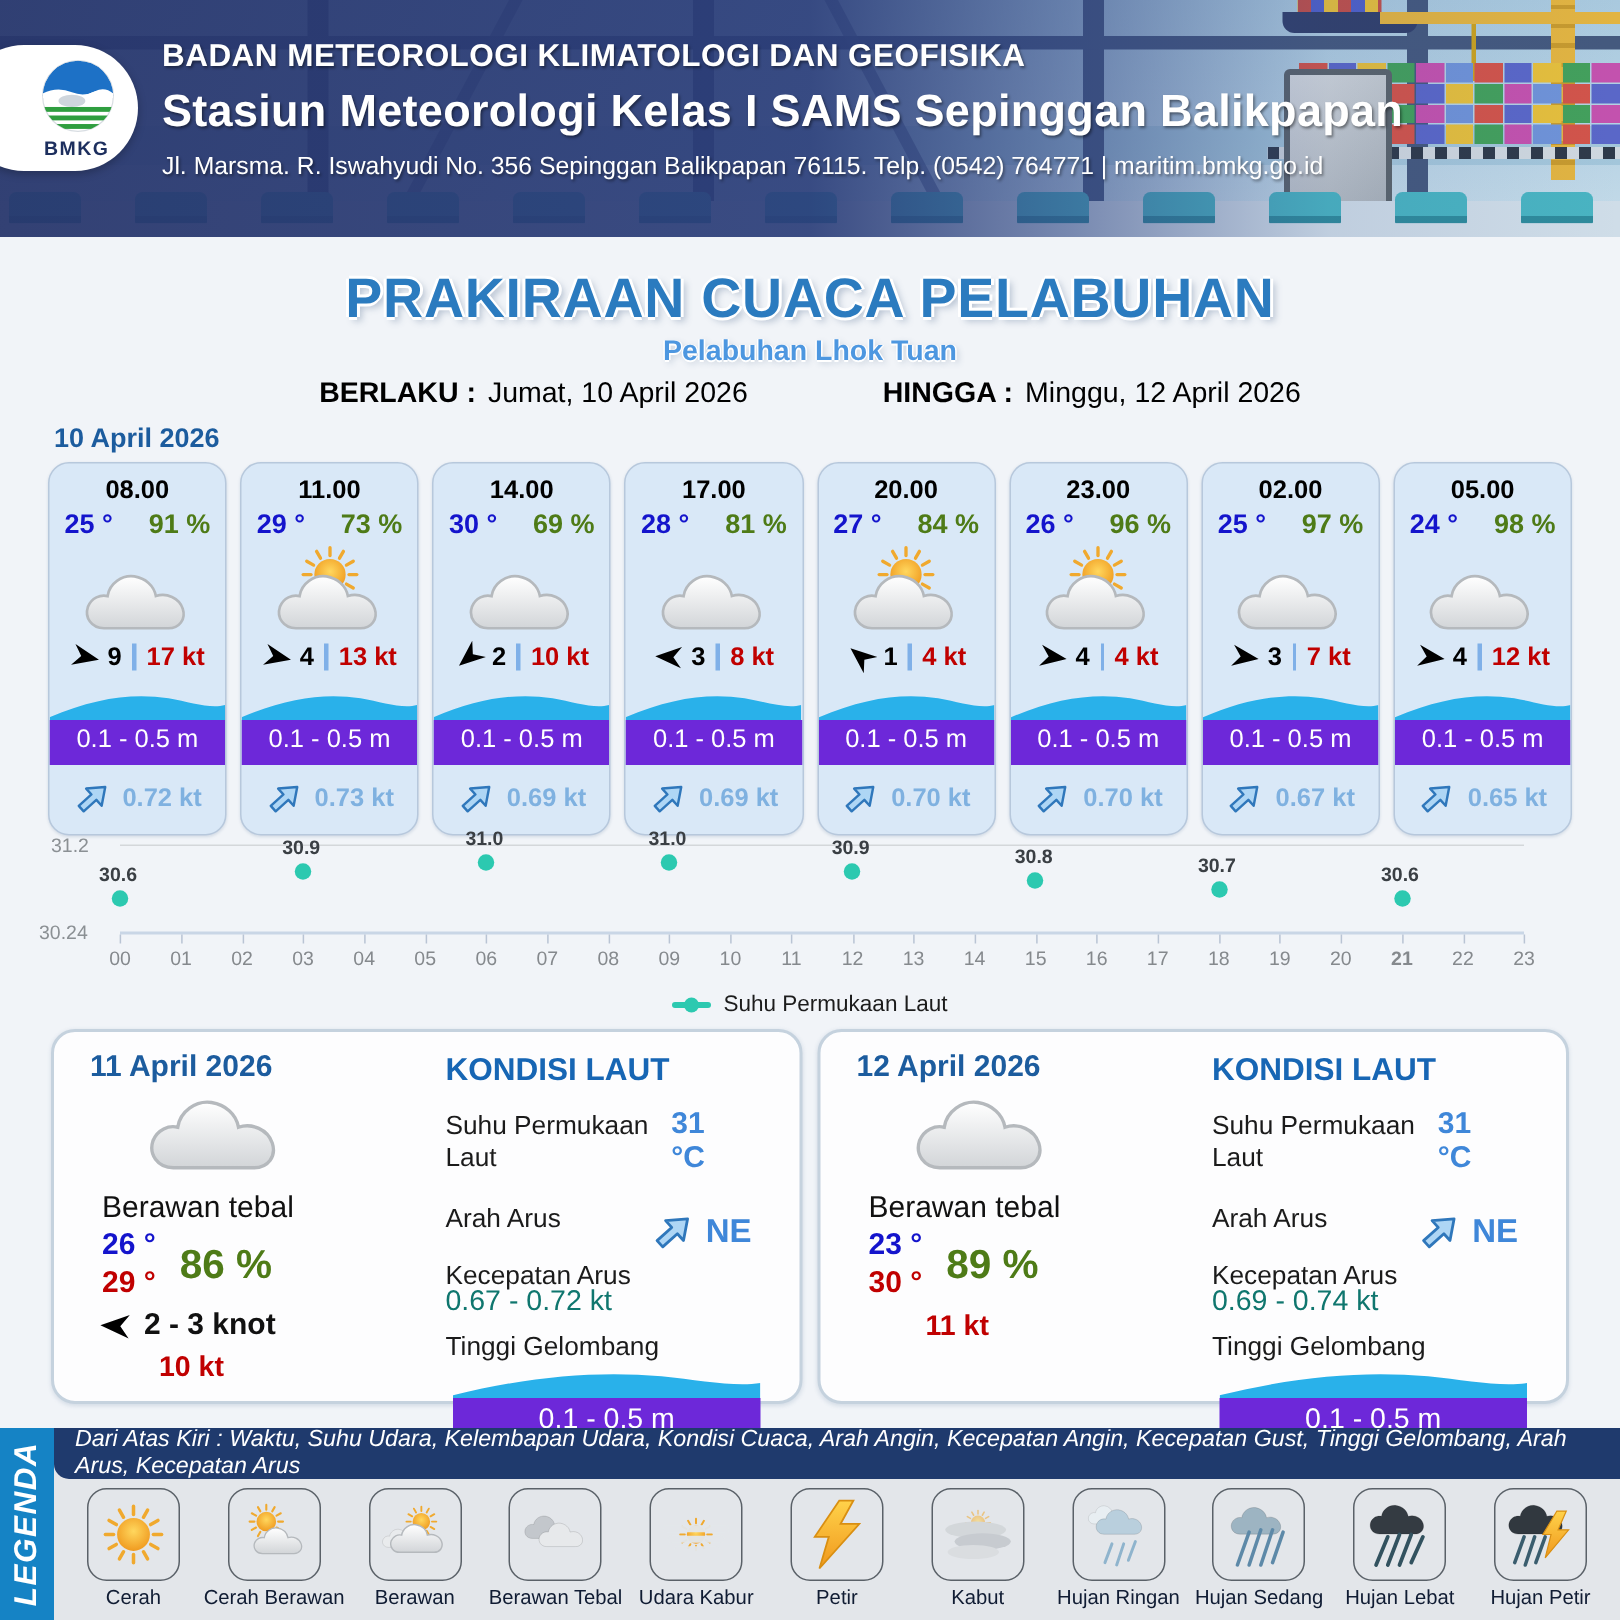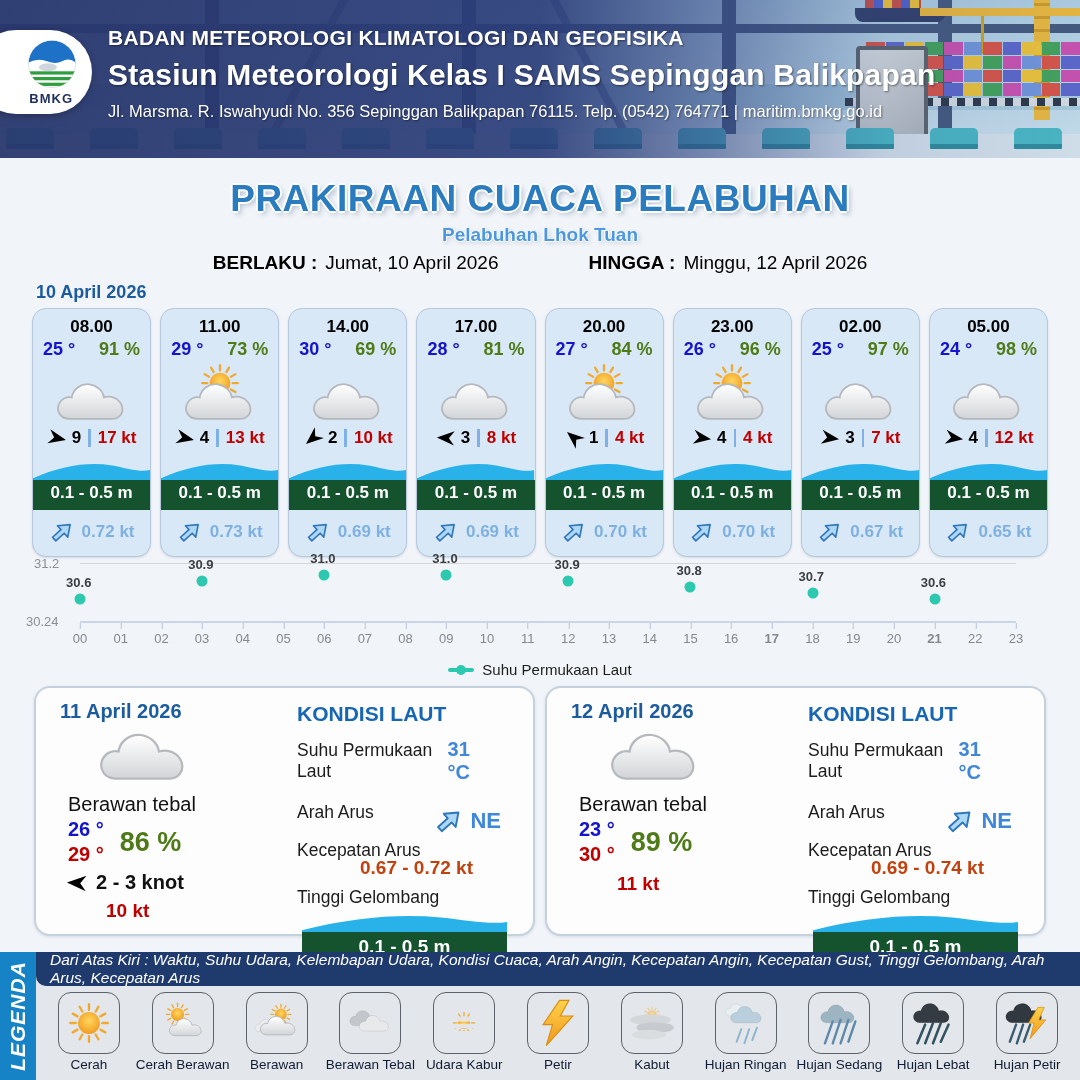--- a/index.html
+++ b/index.html
@@ -53,21 +53,21 @@
   .wicon{display:flex;justify-content:center;margin:4px 0 0;}
   .wicon svg{width:84px;height:62px;}
   .icon-cloudy .sunpart{display:none;}
   .fc-wind{display:flex;align-items:center;justify-content:center;gap:5px;margin-top:2px;font-size:17px;font-weight:bold;}
   .wind-dart{width:20px;height:20px;flex:0 0 auto;}
   .fc-ws{color:#000;}
   .pipe{width:2.5px;height:18px;background:#7fb0e8;margin:0 2px;}
   .fc-gust{color:#c00000;}
   .waveband{margin-top:auto;line-height:0;}
   .waveband svg{display:block;width:100%;height:20px;}
-  .wavebody{background:#14532d;color:#fff;font-size:17px;font-weight:bold;text-align:center;line-height:1;padding:4px 0 9px;}
+  .wavebody{background:#6d28d9;color:#fff;font-size:17px;font-weight:normal;text-align:center;line-height:1;padding:4px 0 9px;}
   .fc-foot{display:flex;align-items:center;justify-content:center;gap:7px;padding:9px 0 11px;}
   .cur-arrow{width:26px;height:26px;transform:rotate(-42deg);}
   .fc-cur{font-size:17px;font-weight:bold;color:#7fb1e0;}
 
   
   .chart{}
   .plot{position:relative;height:58px;margin:6px 64px 0 80px;border-bottom:2px solid #c9d6e6;}
   .gridtop{position:absolute;top:0;left:0;right:0;height:1px;background:#d4d7da;}
   .ylab{position:absolute;font-size:13px;color:#8b9094;}
   .ylab.top{left:-46px;top:-7px;}
@@ -97,21 +97,21 @@
   .dc-wind{display:flex;align-items:center;gap:8px;margin-left:6px;margin-top:4px;font-size:20px;font-weight:bold;color:#111;}
   .dc-wind .wind-dart{width:22px;height:22px;}
   .dc-gust{font-size:19px;font-weight:bold;color:#c00000;margin:6px 0 0 46px;}
   .dc-right{flex:1;padding:2px 8px 0 12px;}
   .sea-head{font-size:21px;font-weight:bold;color:#1766b4;margin-bottom:12px;}
   .sea-row{display:flex;justify-content:space-between;align-items:center;font-size:17.5px;color:#1b1b1b;margin-bottom:13px;}
   .sea-sst{font-size:20px;font-weight:bold;color:#3f87d9;margin-right:16px;}
   .sea-dir{display:flex;align-items:center;gap:6px;margin-right:6px;transform:translateY(9px);}
   .sea-dir .cur-arrow{width:30px;height:30px;}
   .sea-dirtxt{font-size:22px;font-weight:bold;color:#3f87d9;}
-  .sea-speed{text-align:right;font-size:19px;font-weight:bold;color:#c2410c;margin:-6px 34px 8px 0;}
+  .sea-speed{text-align:left;font-size:19px;font-weight:normal;color:#0f766e;margin:-6px 34px 8px 0;}
   .wavebox{float:right;width:205px;margin-top:0;line-height:0;}
   .wavebox svg{display:block;width:100%;height:20px;}
   .wavebox .wavebody{font-size:19px;padding:5px 0 12px;border-radius:0 0 4px 4px;}
 
   
   footer{position:absolute;left:0;right:0;bottom:0;height:128px;display:flex;}
   .lg-strip{width:36px;background:#1583c5;color:#fff;display:flex;align-items:center;justify-content:center;}
   .lg-strip span{transform:rotate(-90deg);font-size:21px;font-weight:bold;font-style:italic;letter-spacing:1px;white-space:nowrap;}
   .lg-main{flex:1;display:flex;flex-direction:column;background:#e3e6ea;}
   .lg-note{height:34px;background:#1f3a6d;color:#fff;font-size:15.5px;font-style:italic;display:flex;align-items:center;padding-left:14px;border-radius:0 0 0 10px;}
@@ -693,21 +693,21 @@
         <span class="xtick" style="left: 30.4348%;">07</span>
         <span class="xtick" style="left: 34.7826%;">08</span>
         <span class="xtick" style="left: 39.1304%;">09</span>
         <span class="xtick" style="left: 43.4783%;">10</span>
         <span class="xtick" style="left: 47.8261%;">11</span>
         <span class="xtick" style="left: 52.1739%;">12</span>
         <span class="xtick" style="left: 56.5217%;">13</span>
         <span class="xtick" style="left: 60.8696%;">14</span>
         <span class="xtick" style="left: 65.2174%;">15</span>
         <span class="xtick" style="left: 69.5652%;">16</span>
-        <span class="xtick" style="left: 73.913%; font-weight: bold;">17</span>
+        <span class="xtick" style="left: 73.913%;">17</span>
         <span class="xtick" style="left: 78.2609%;">18</span>
         <span class="xtick" style="left: 82.6087%;">19</span>
         <span class="xtick" style="left: 86.9565%;">20</span>
         <span class="xtick" style="left: 91.3043%; font-weight: bold;">21</span>
         <span class="xtick" style="left: 95.6522%;">22</span>
         <span class="xtick" style="left: 100%;">23</span>
       </div>
     <div class="clegend">
       <span class="cmarker"></span>
       <span>Suhu Permukaan Laut</span>

